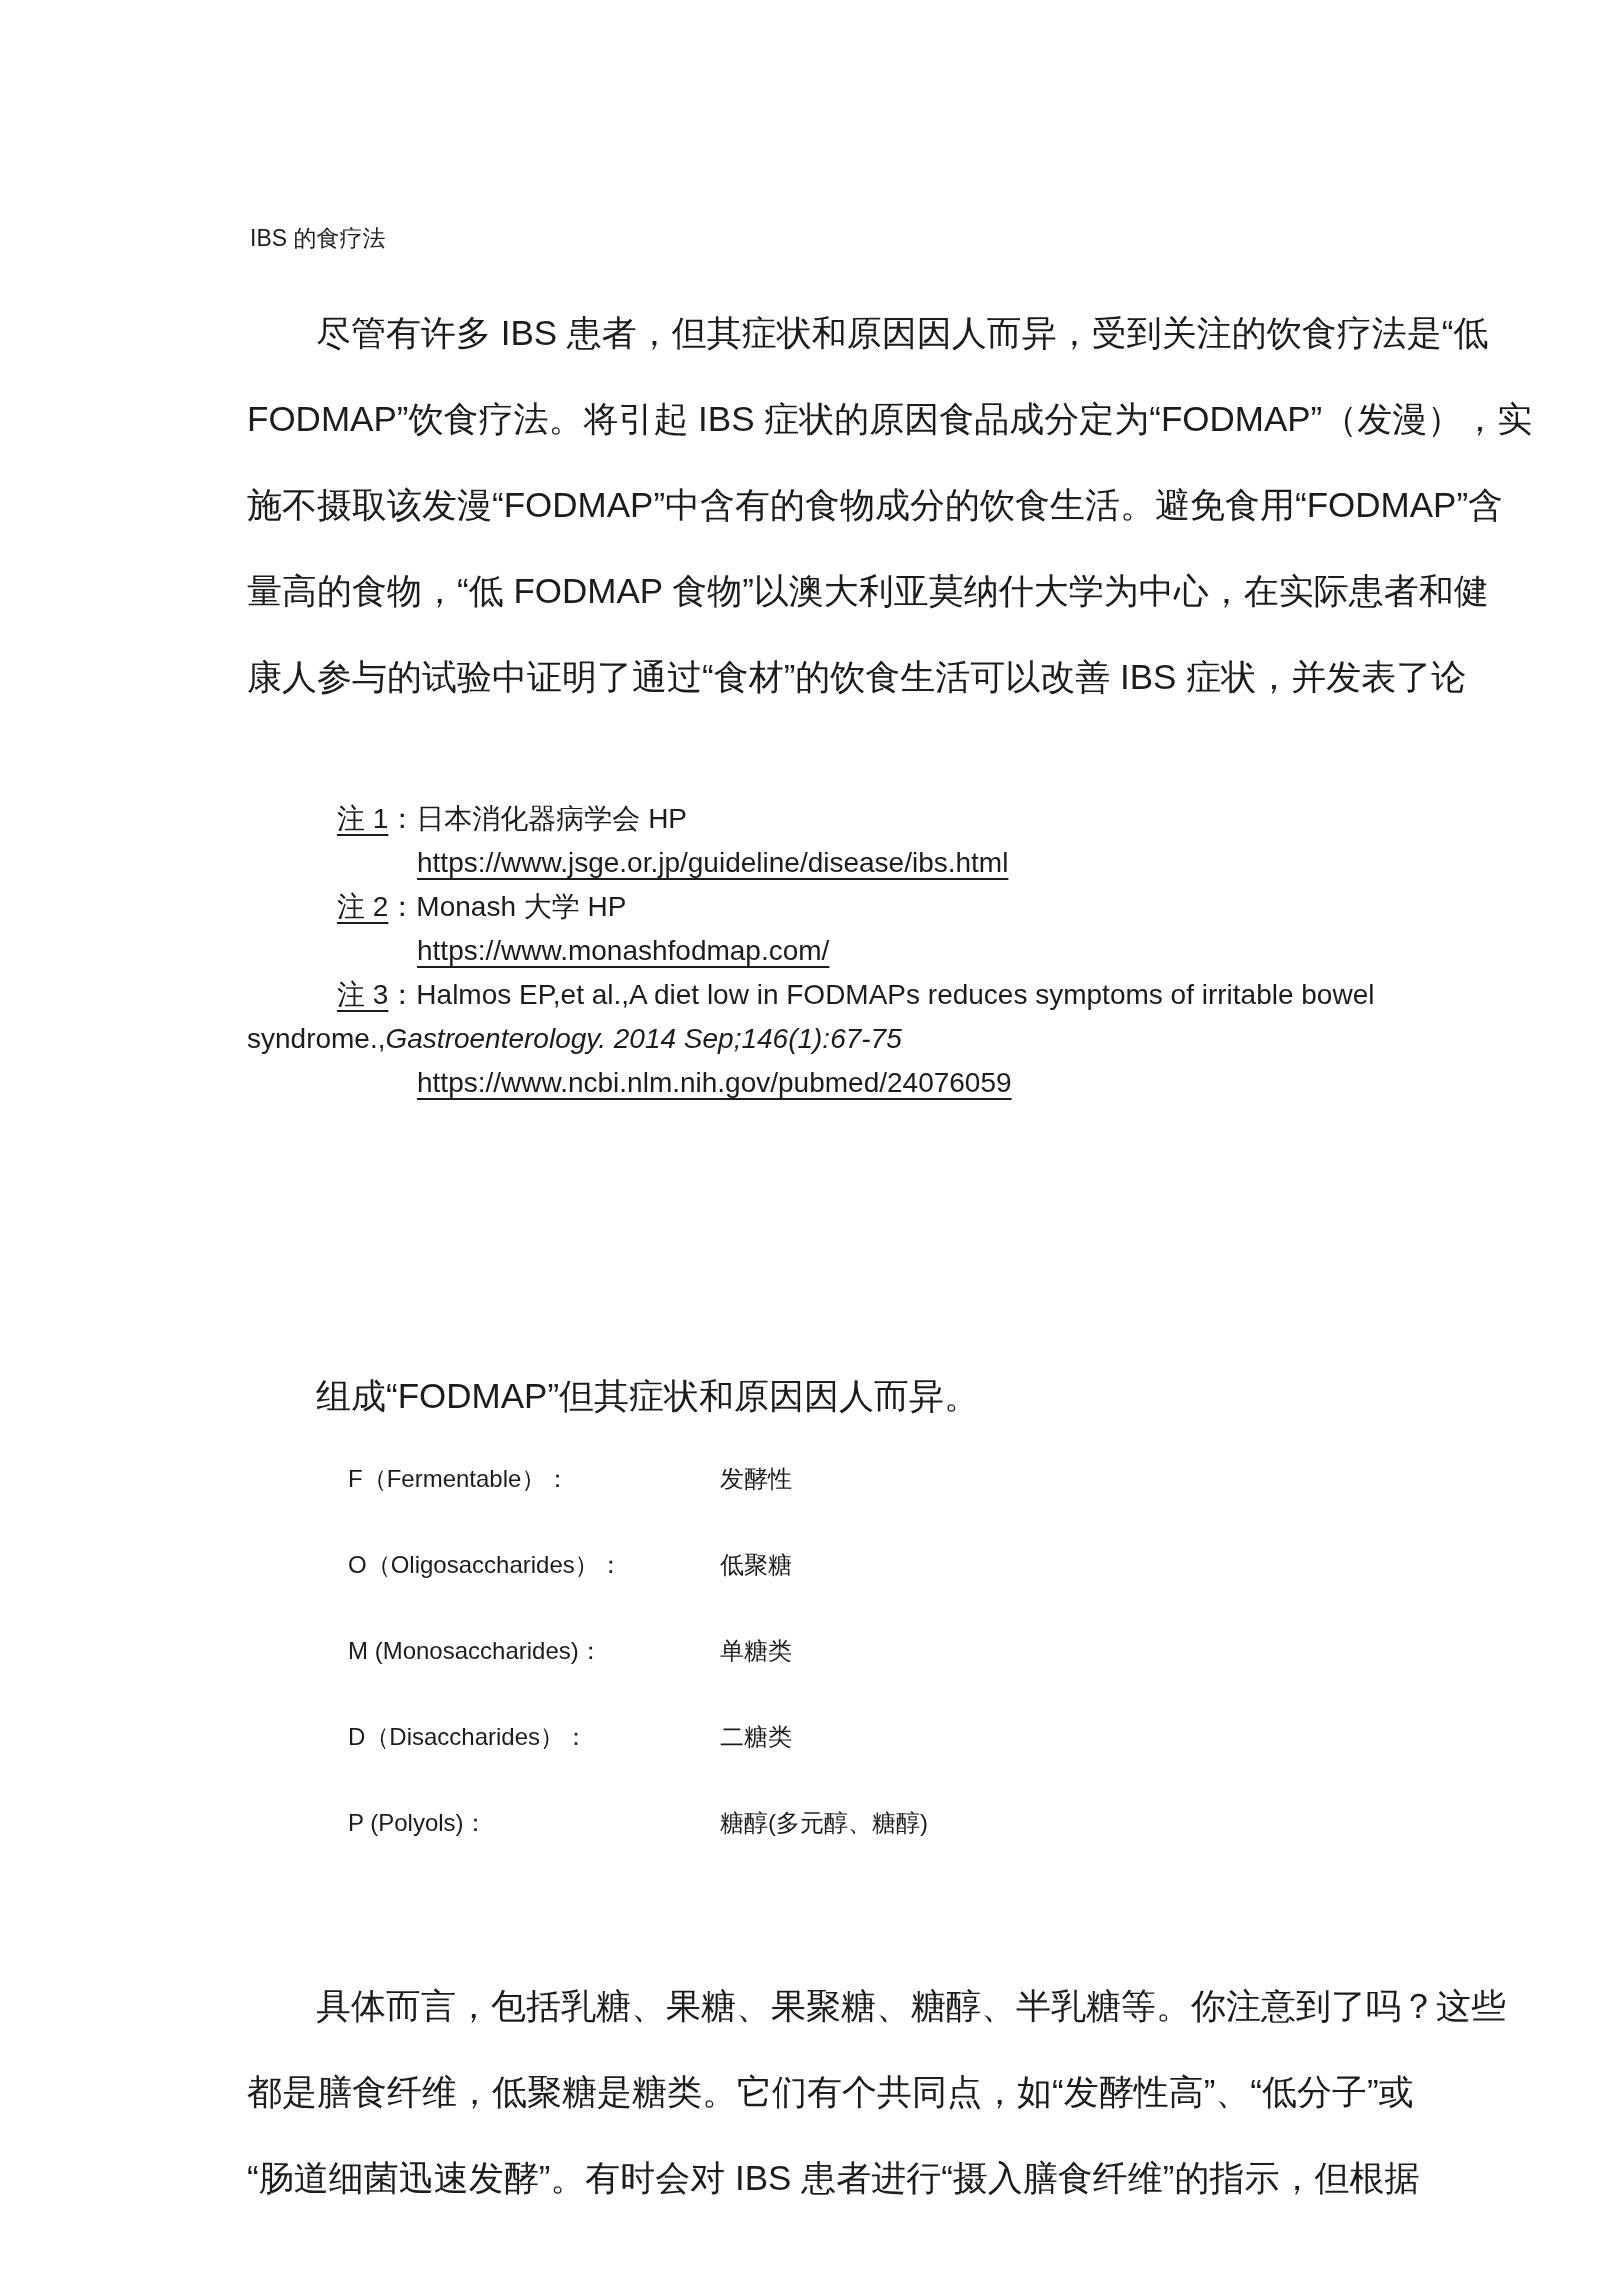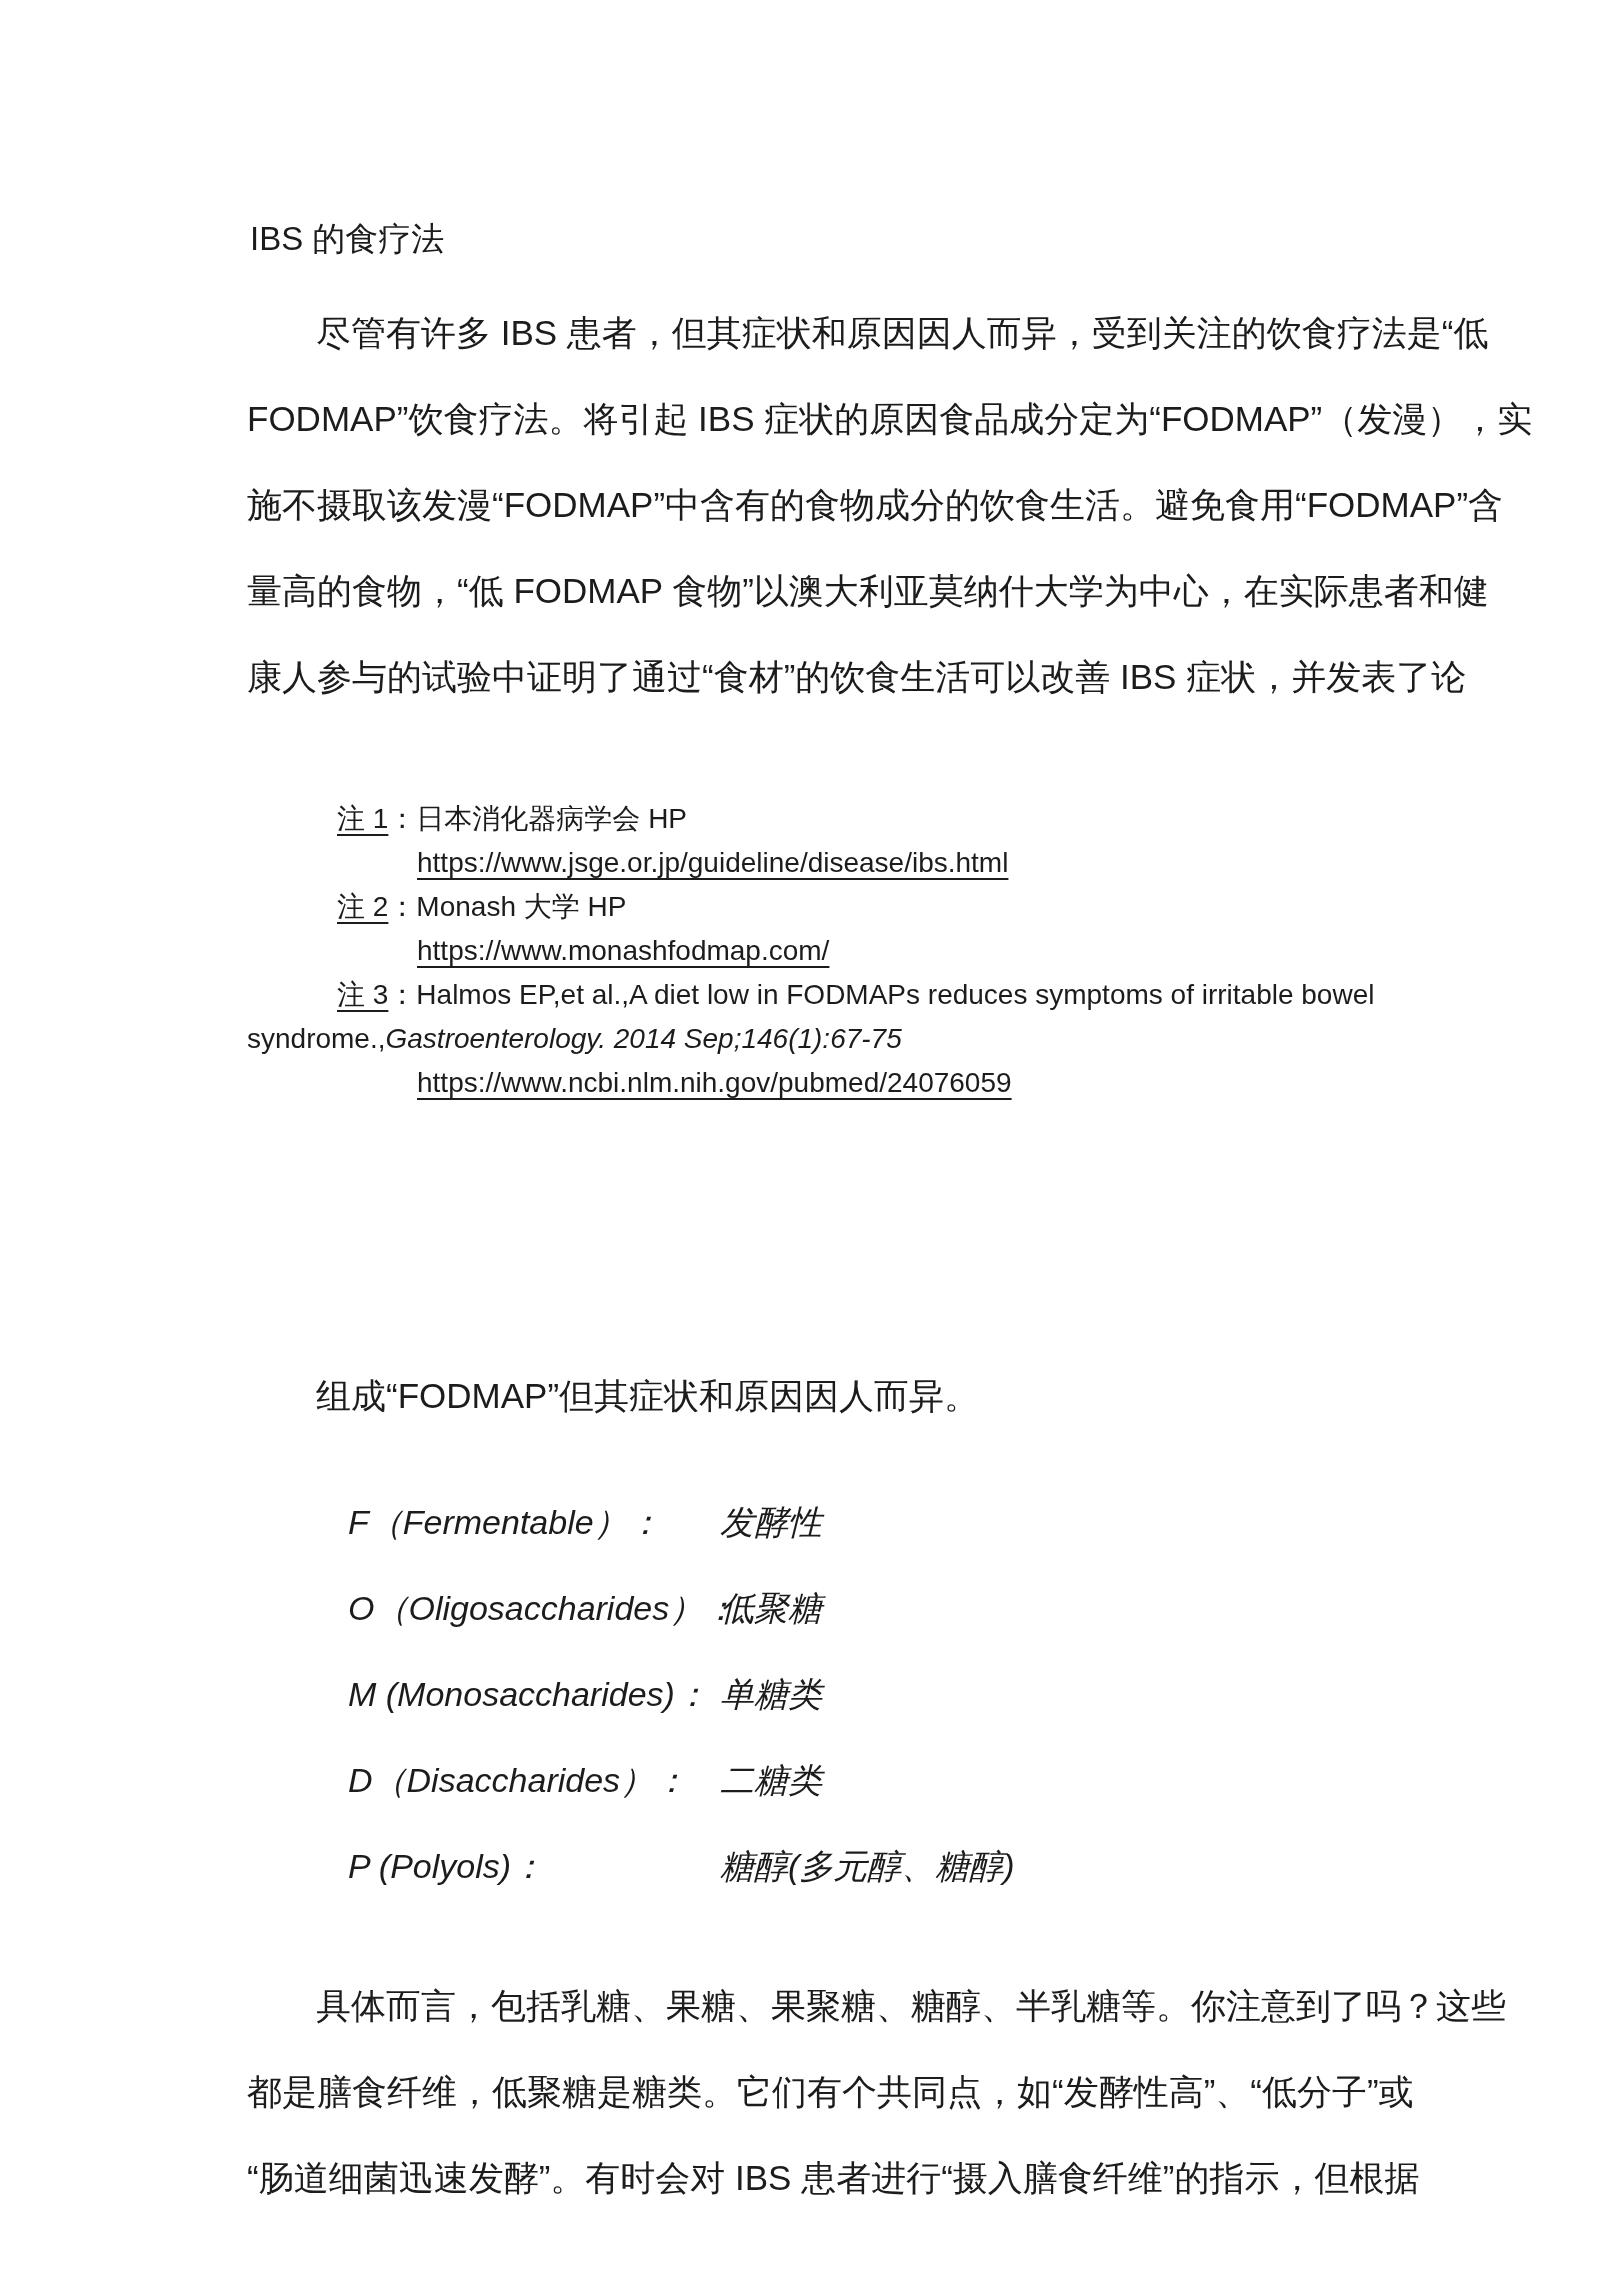--- a/index.html
+++ b/index.html
@@ -10,42 +10,41 @@
     height: 2295px;
     background: #ffffff;
     color: #1c1c1c;
     font-family: "Liberation Sans", "DejaVu Sans", sans-serif;
     overflow: hidden;
   }
   .line { white-space: pre; }
   .doc-title {
     position: absolute;
     left: 250px; top: 219px;
-    font-size: 33px; line-height: 39px;
+    font-size: 23px; line-height: 39px;
   }
   .para { position: absolute; left: 247px; width: 1236px; }
   .body-size .line { font-size: 35px; line-height: 86px; }
   .para1 { top: 290px; }
   .first-indent { padding-left: 69px; }
   .notes {
     position: absolute; left: 247px; top: 797px; width: 1254px;
     font-size: 28px;
   }
   .notes .line { line-height: 44px; }
   .note-head { padding-left: 90px; }
   .note-url-line { padding-left: 170px; }
   .note-label { text-decoration: underline; text-underline-offset: 6.2px; }
   .doc-link { color: inherit; text-decoration: underline; text-underline-offset: 6.2px; }
   .italic { font-style: italic; }
   .q-line { top: 1186px; }
   .intro-line { top: 1353px; }
   .fodmap-list {
-    position: absolute; left: 348px; top: 1479px; width: 1148px;
-    font-size: 34px;
-    font-style: italic;
+    position: absolute; left: 348px; top: 1436px; width: 1148px;
+    font-size: 24px;
   }
   .fodmap-row { display: flex; line-height: 86px; }
   .fodmap-letter { width: 372px; white-space: pre; }
   .fodmap-meaning { white-space: pre; }
   .para2 { top: 1963px; }
 </style>
 </head>
 <body>
 
 <div class="page">

